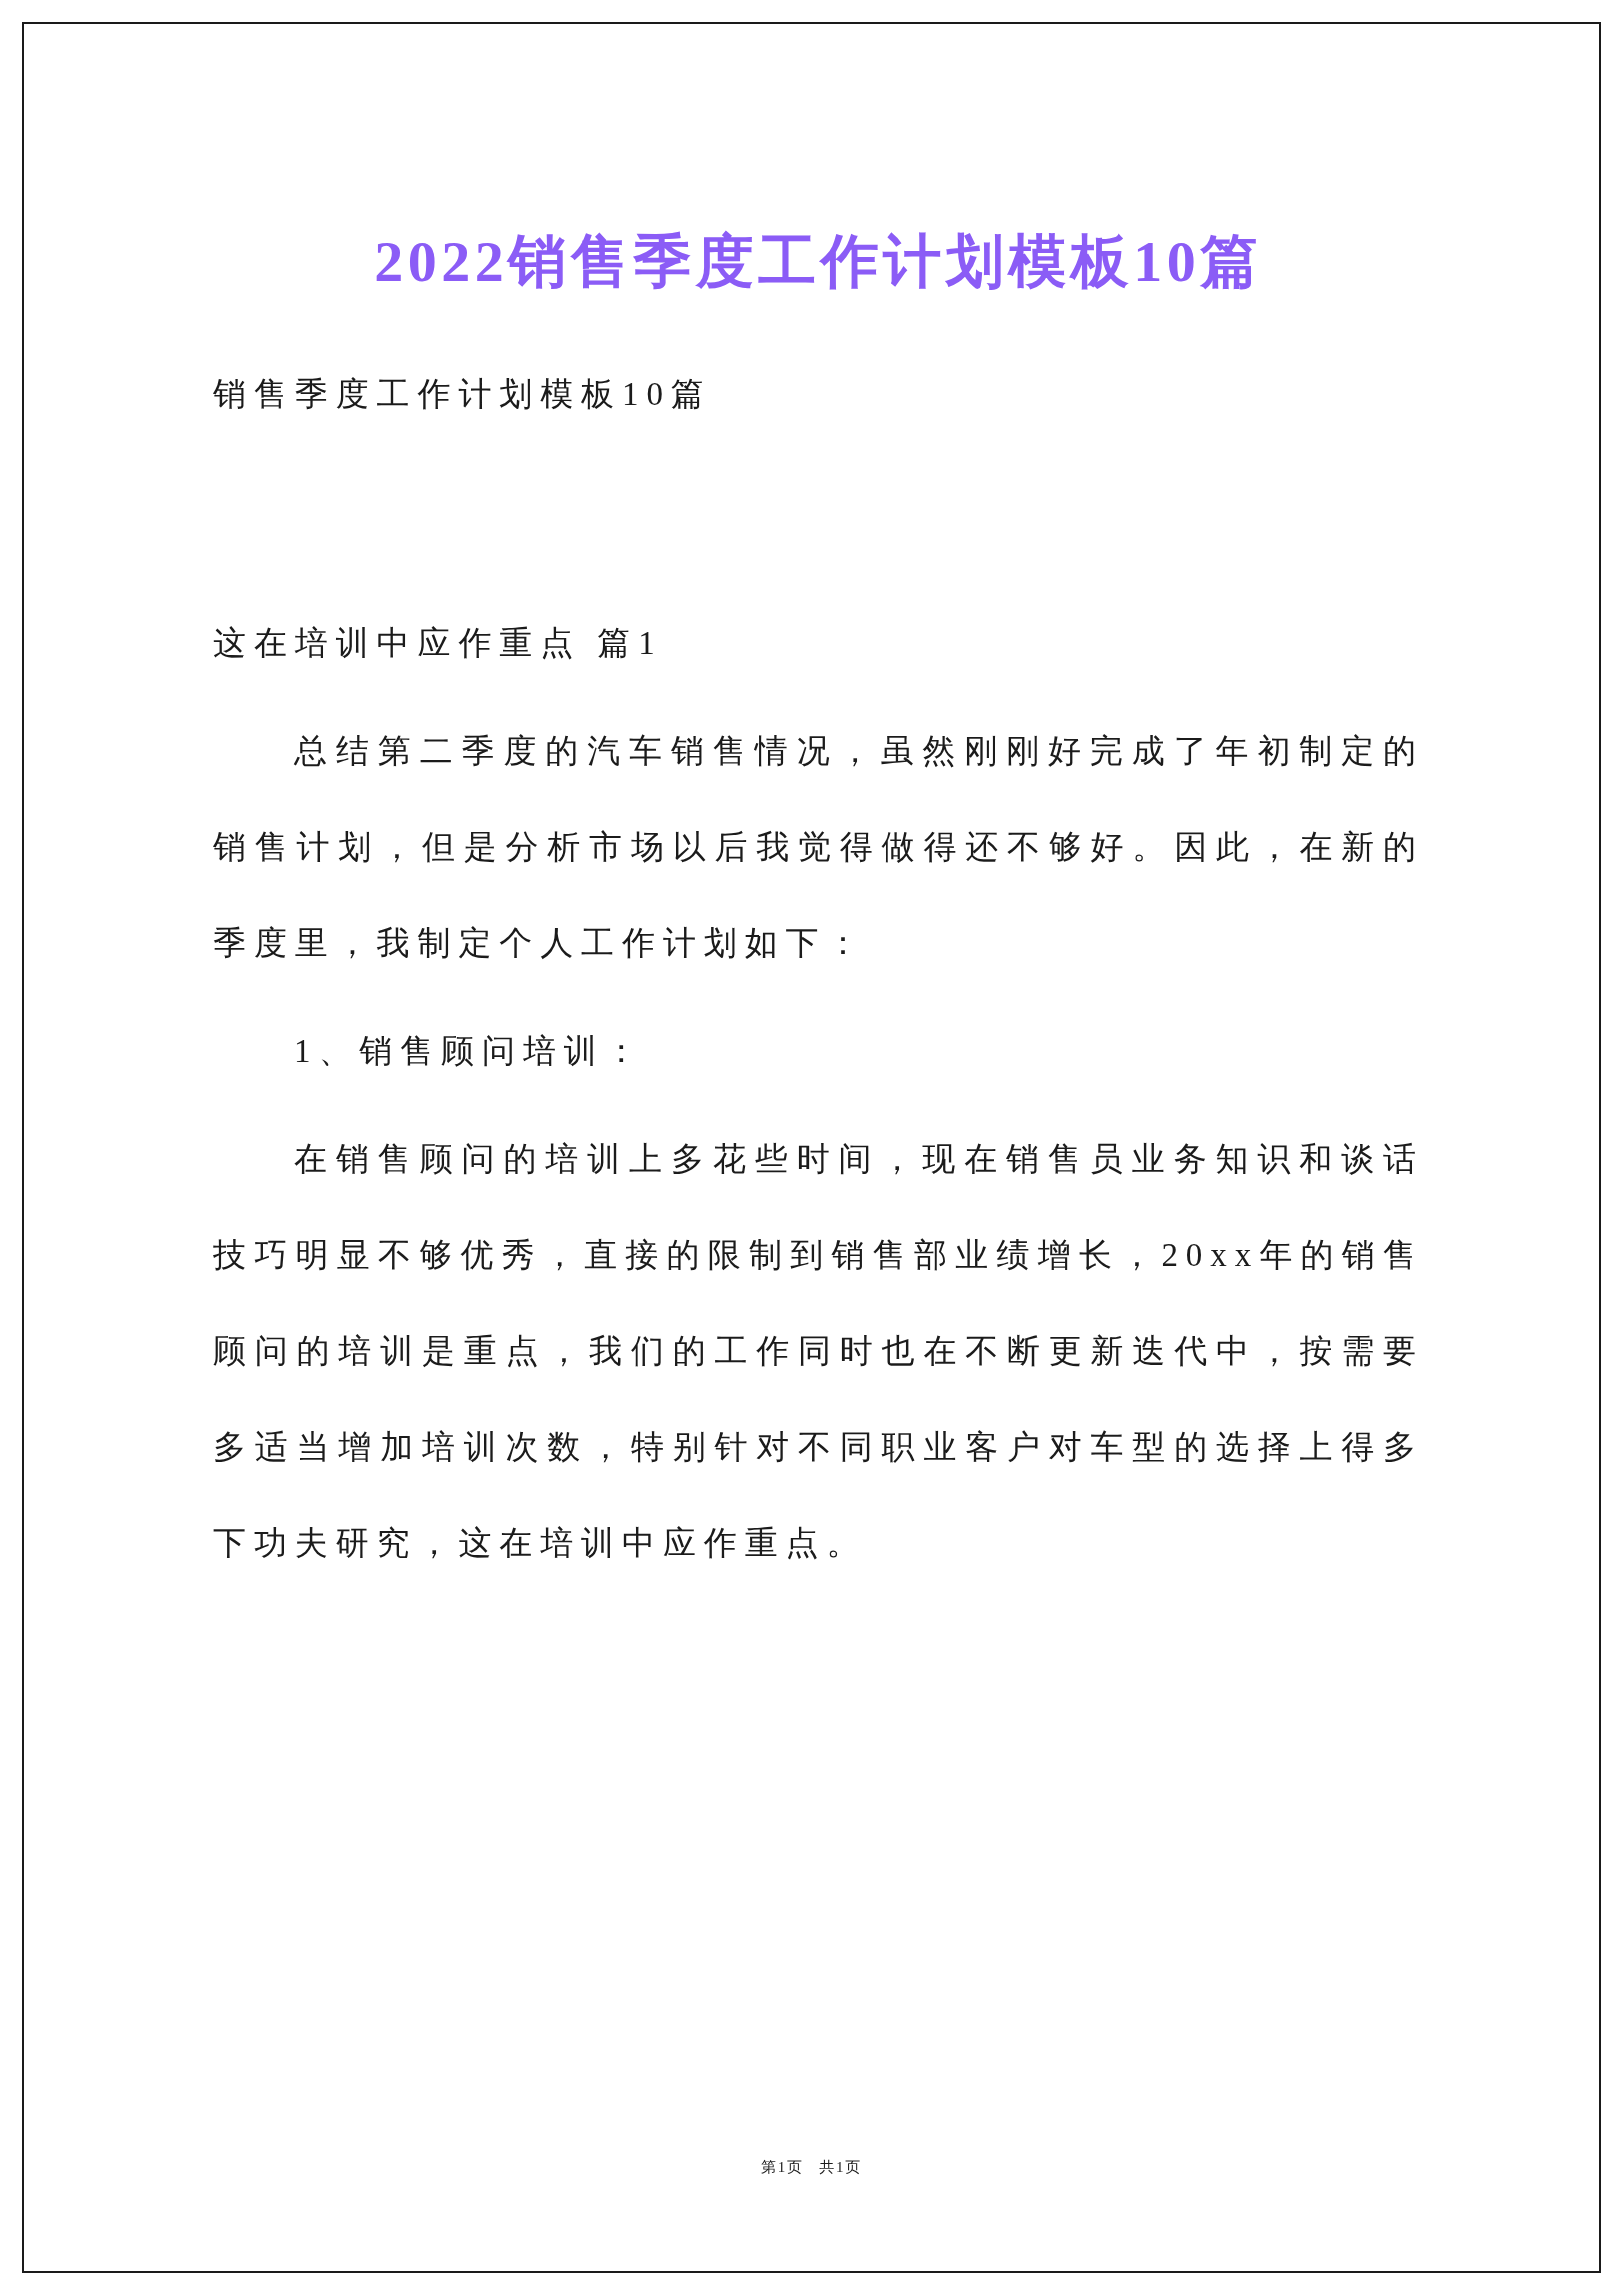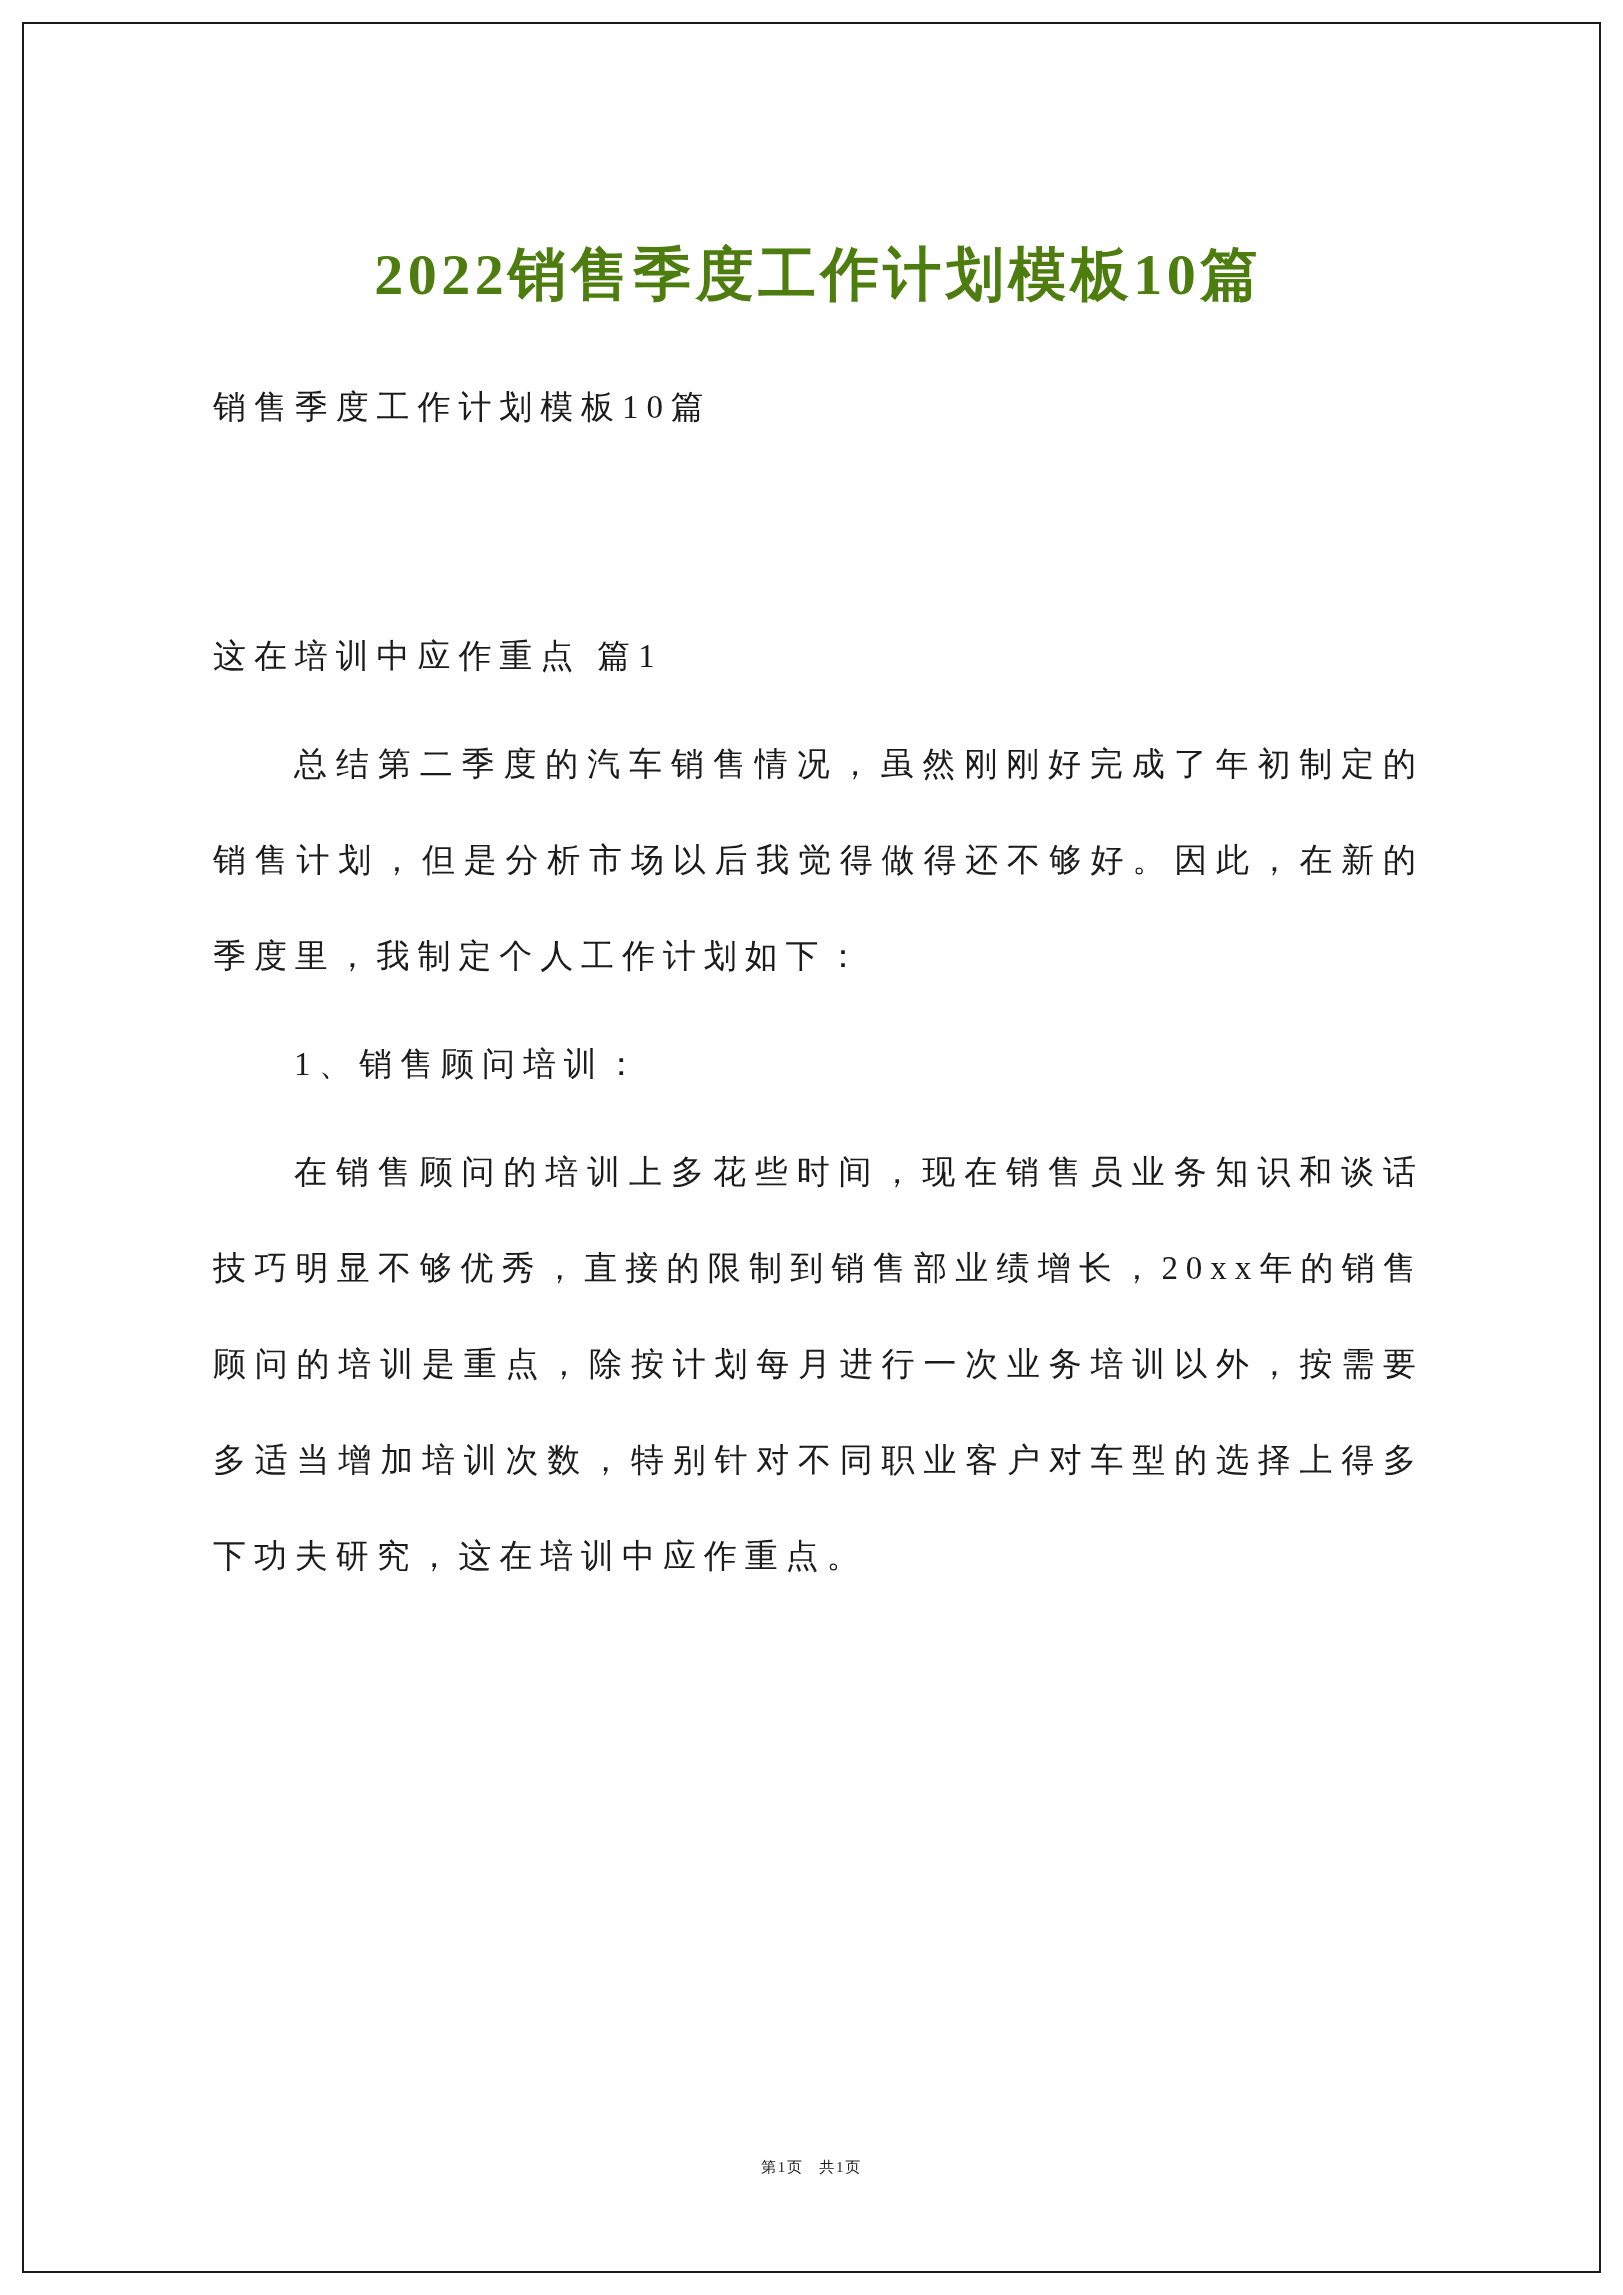--- a/index.html
+++ b/index.html
@@ -27,27 +27,27 @@
   }
   .content {
     position: absolute;
     top: 0;
     left: 0;
     right: 0;
     padding: 222px 187px 0 201px;
     box-sizing: border-box;
   }
   .doc-title {
-    margin: 16px 0 48px 0;
+    margin: 3px 0 48px 0;
     font-size: 58px;
     line-height: 73px;
     font-weight: bold;
     text-align: center;
     letter-spacing: 4.5px;
-    color: #4d7c0f;
+    color: #8b5cf6;
   }
   .para {
     margin: 12px;
     font-size: 33px;
     line-height: 96px;
     letter-spacing: 7.9px;
     text-align: justify;
     word-break: break-all;
   }
   .para.indent {
@@ -82,20 +82,20 @@
 
 
     <div class="spacer"></div>
 
     <p class="para">这在培训中应作重点 篇1</p>
 
     <p class="para indent">总结第二季度的汽车销售情况，虽然刚刚好完成了年初制定的销售计划，但是分析市场以后我觉得做得还不够好。因此，在新的季度里，我制定个人工作计划如下：</p>
 
     <p class="para indent">1、销售顾问培训：</p>
 
-    <p class="para indent">在销售顾问的培训上多花些时间，现在销售员业务知识和谈话技巧明显不够优秀，直接的限制到销售部业绩增长，20xx年的销售顾问的培训是重点，除按计划每月进行一次业务培训以外，按需要多适当增加培训次数，特别针对不同职业客户对车型的选择上得多下功夫研究，这在培训中应作重点。</p>
+    <p class="para indent">在销售顾问的培训上多花些时间，现在销售员业务知识和谈话技巧明显不够优秀，直接的限制到销售部业绩增长，20xx年的销售顾问的培训是重点，我们的工作同时也在不断更新迭代中，按需要多适当增加培训次数，特别针对不同职业客户对车型的选择上得多下功夫研究，这在培训中应作重点。</p>
   </div>
 
   <div class="footer">
     <span>第1页</span><span class="gap"></span><span>共1页</span>
   </div>
 </div>
 
 
 </body></html>

